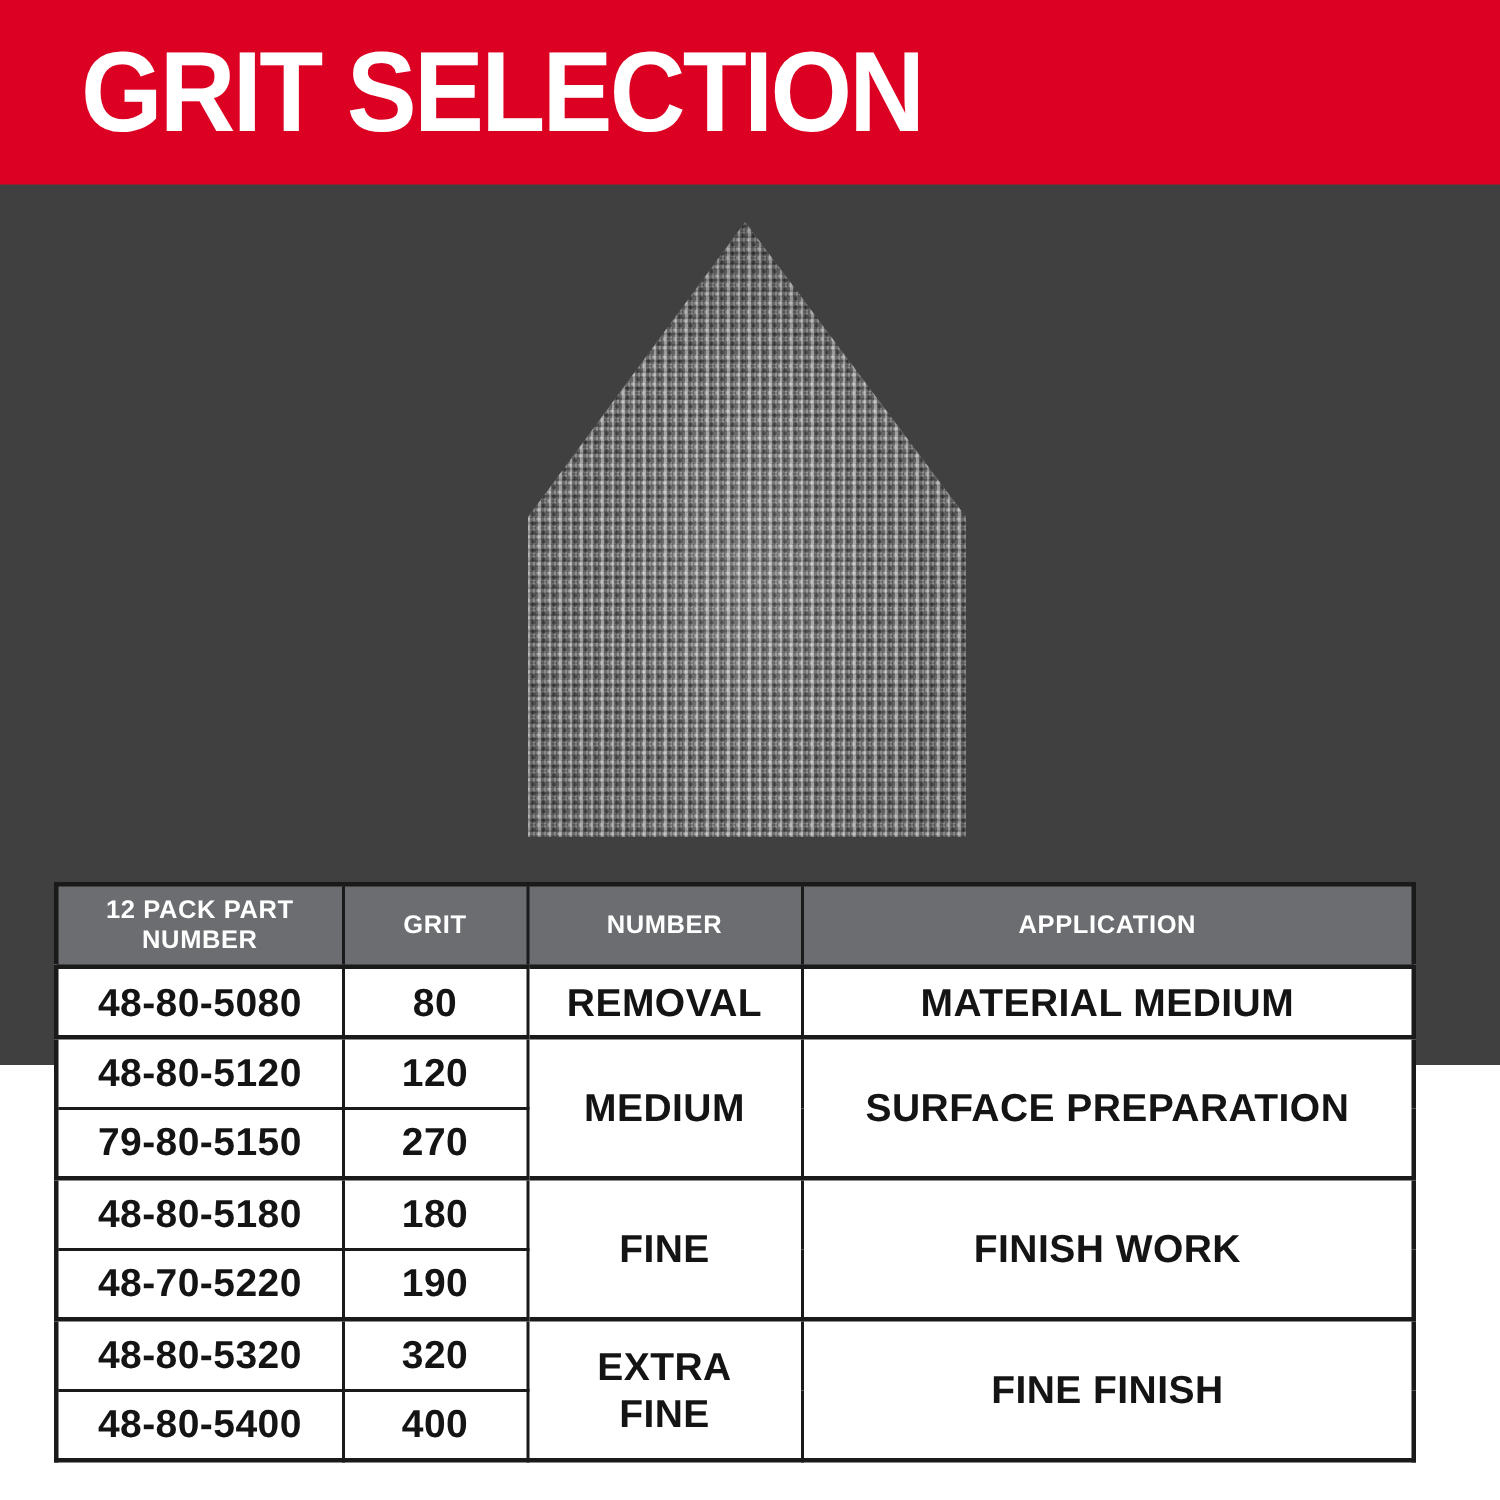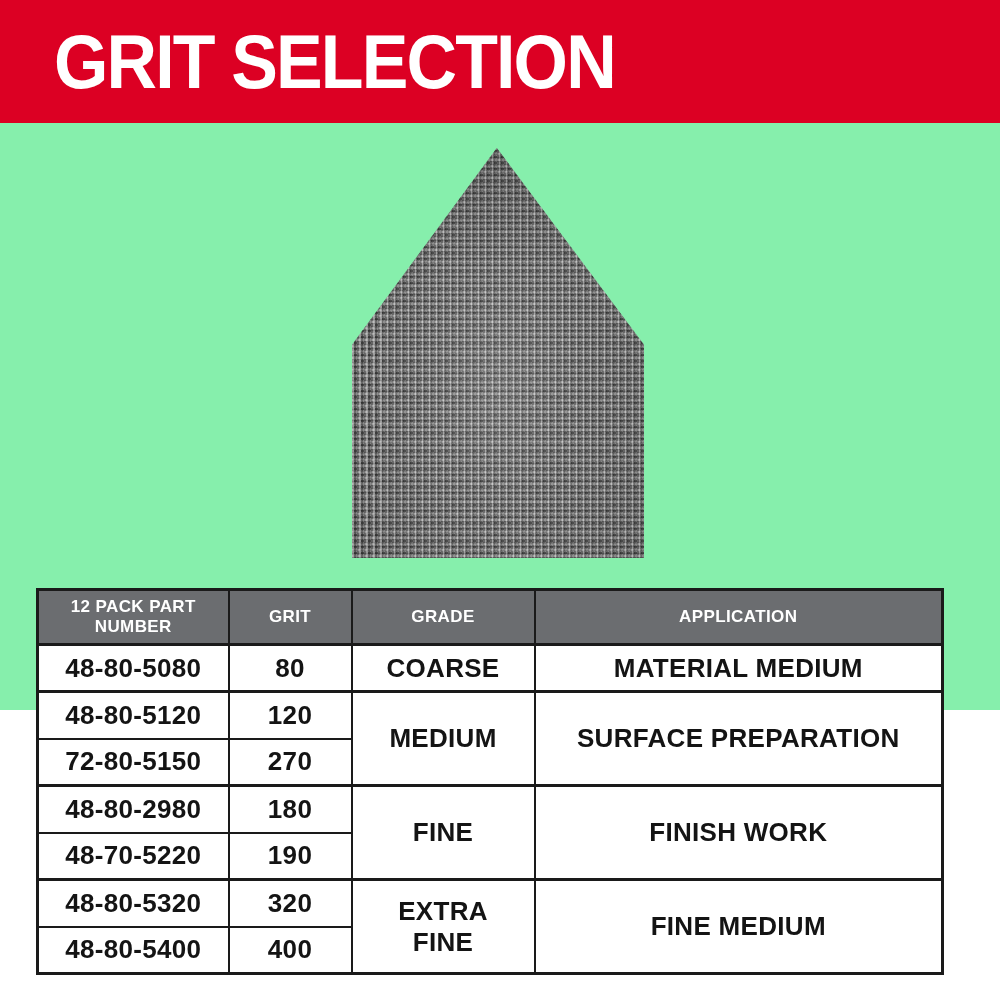--- a/index.html
+++ b/index.html
@@ -3,21 +3,21 @@
 <meta charset="utf-8">
 <style>
   html, body { margin:0; padding:0; }
   body {
     width:1000px; height:1000px;
     background:#ffffff;
     font-family:"Liberation Sans", sans-serif;
     position:relative;
     overflow:hidden;
   }
-  .page { position:absolute; inset:0; width:1000px; height:710px; background:#86efac; }
+  .page { position:absolute; inset:0; width:1000px; height:710px; background:#404040; }
 
   
   .banner {
     position:absolute; left:0; top:0;
     width:1000px; height:123px;
     background:#DC0023;
     display:flex; align-items:center;
   }
   .banner h1 {
     margin:0 0 0 54px;
@@ -110,56 +110,56 @@
     <colgroup>
       <col style="width:191px">
       <col style="width:123px">
       <col style="width:183px">
       <col style="width:408px">
     </colgroup>
     <thead>
       <tr>
         <th>12 PACK PART NUMBER</th>
         <th>GRIT</th>
-        <th>GRADE</th>
+        <th>NUMBER</th>
         <th>APPLICATION</th>
       </tr>
     </thead>
     <tbody>
         <tr class="group-start">
           <td>48-80-5080</td>
           <td>80</td>
-          <td rowspan="1">COARSE</td>
+          <td rowspan="1">REMOVAL</td>
           <td rowspan="1">MATERIAL MEDIUM</td>
         </tr>
         <tr class="group-start">
           <td>48-80-5120</td>
           <td>120</td>
           <td rowspan="2">MEDIUM</td>
           <td rowspan="2">SURFACE PREPARATION</td>
         </tr>
         <tr>
-          <td>72-80-5150</td>
+          <td>79-80-5150</td>
           <td>270</td>
         </tr>
         <tr class="group-start">
-          <td>48-80-2980</td>
+          <td>48-80-5180</td>
           <td>180</td>
           <td rowspan="2">FINE</td>
           <td rowspan="2">FINISH WORK</td>
         </tr>
         <tr>
           <td>48-70-5220</td>
           <td>190</td>
         </tr>
         <tr class="group-start">
           <td>48-80-5320</td>
           <td>320</td>
           <td rowspan="2">EXTRA FINE</td>
-          <td rowspan="2">FINE MEDIUM</td>
+          <td rowspan="2">FINE FINISH</td>
         </tr>
         <tr>
           <td>48-80-5400</td>
           <td>400</td>
         </tr>
       </tbody>
   </table>
 
 </div>
 

